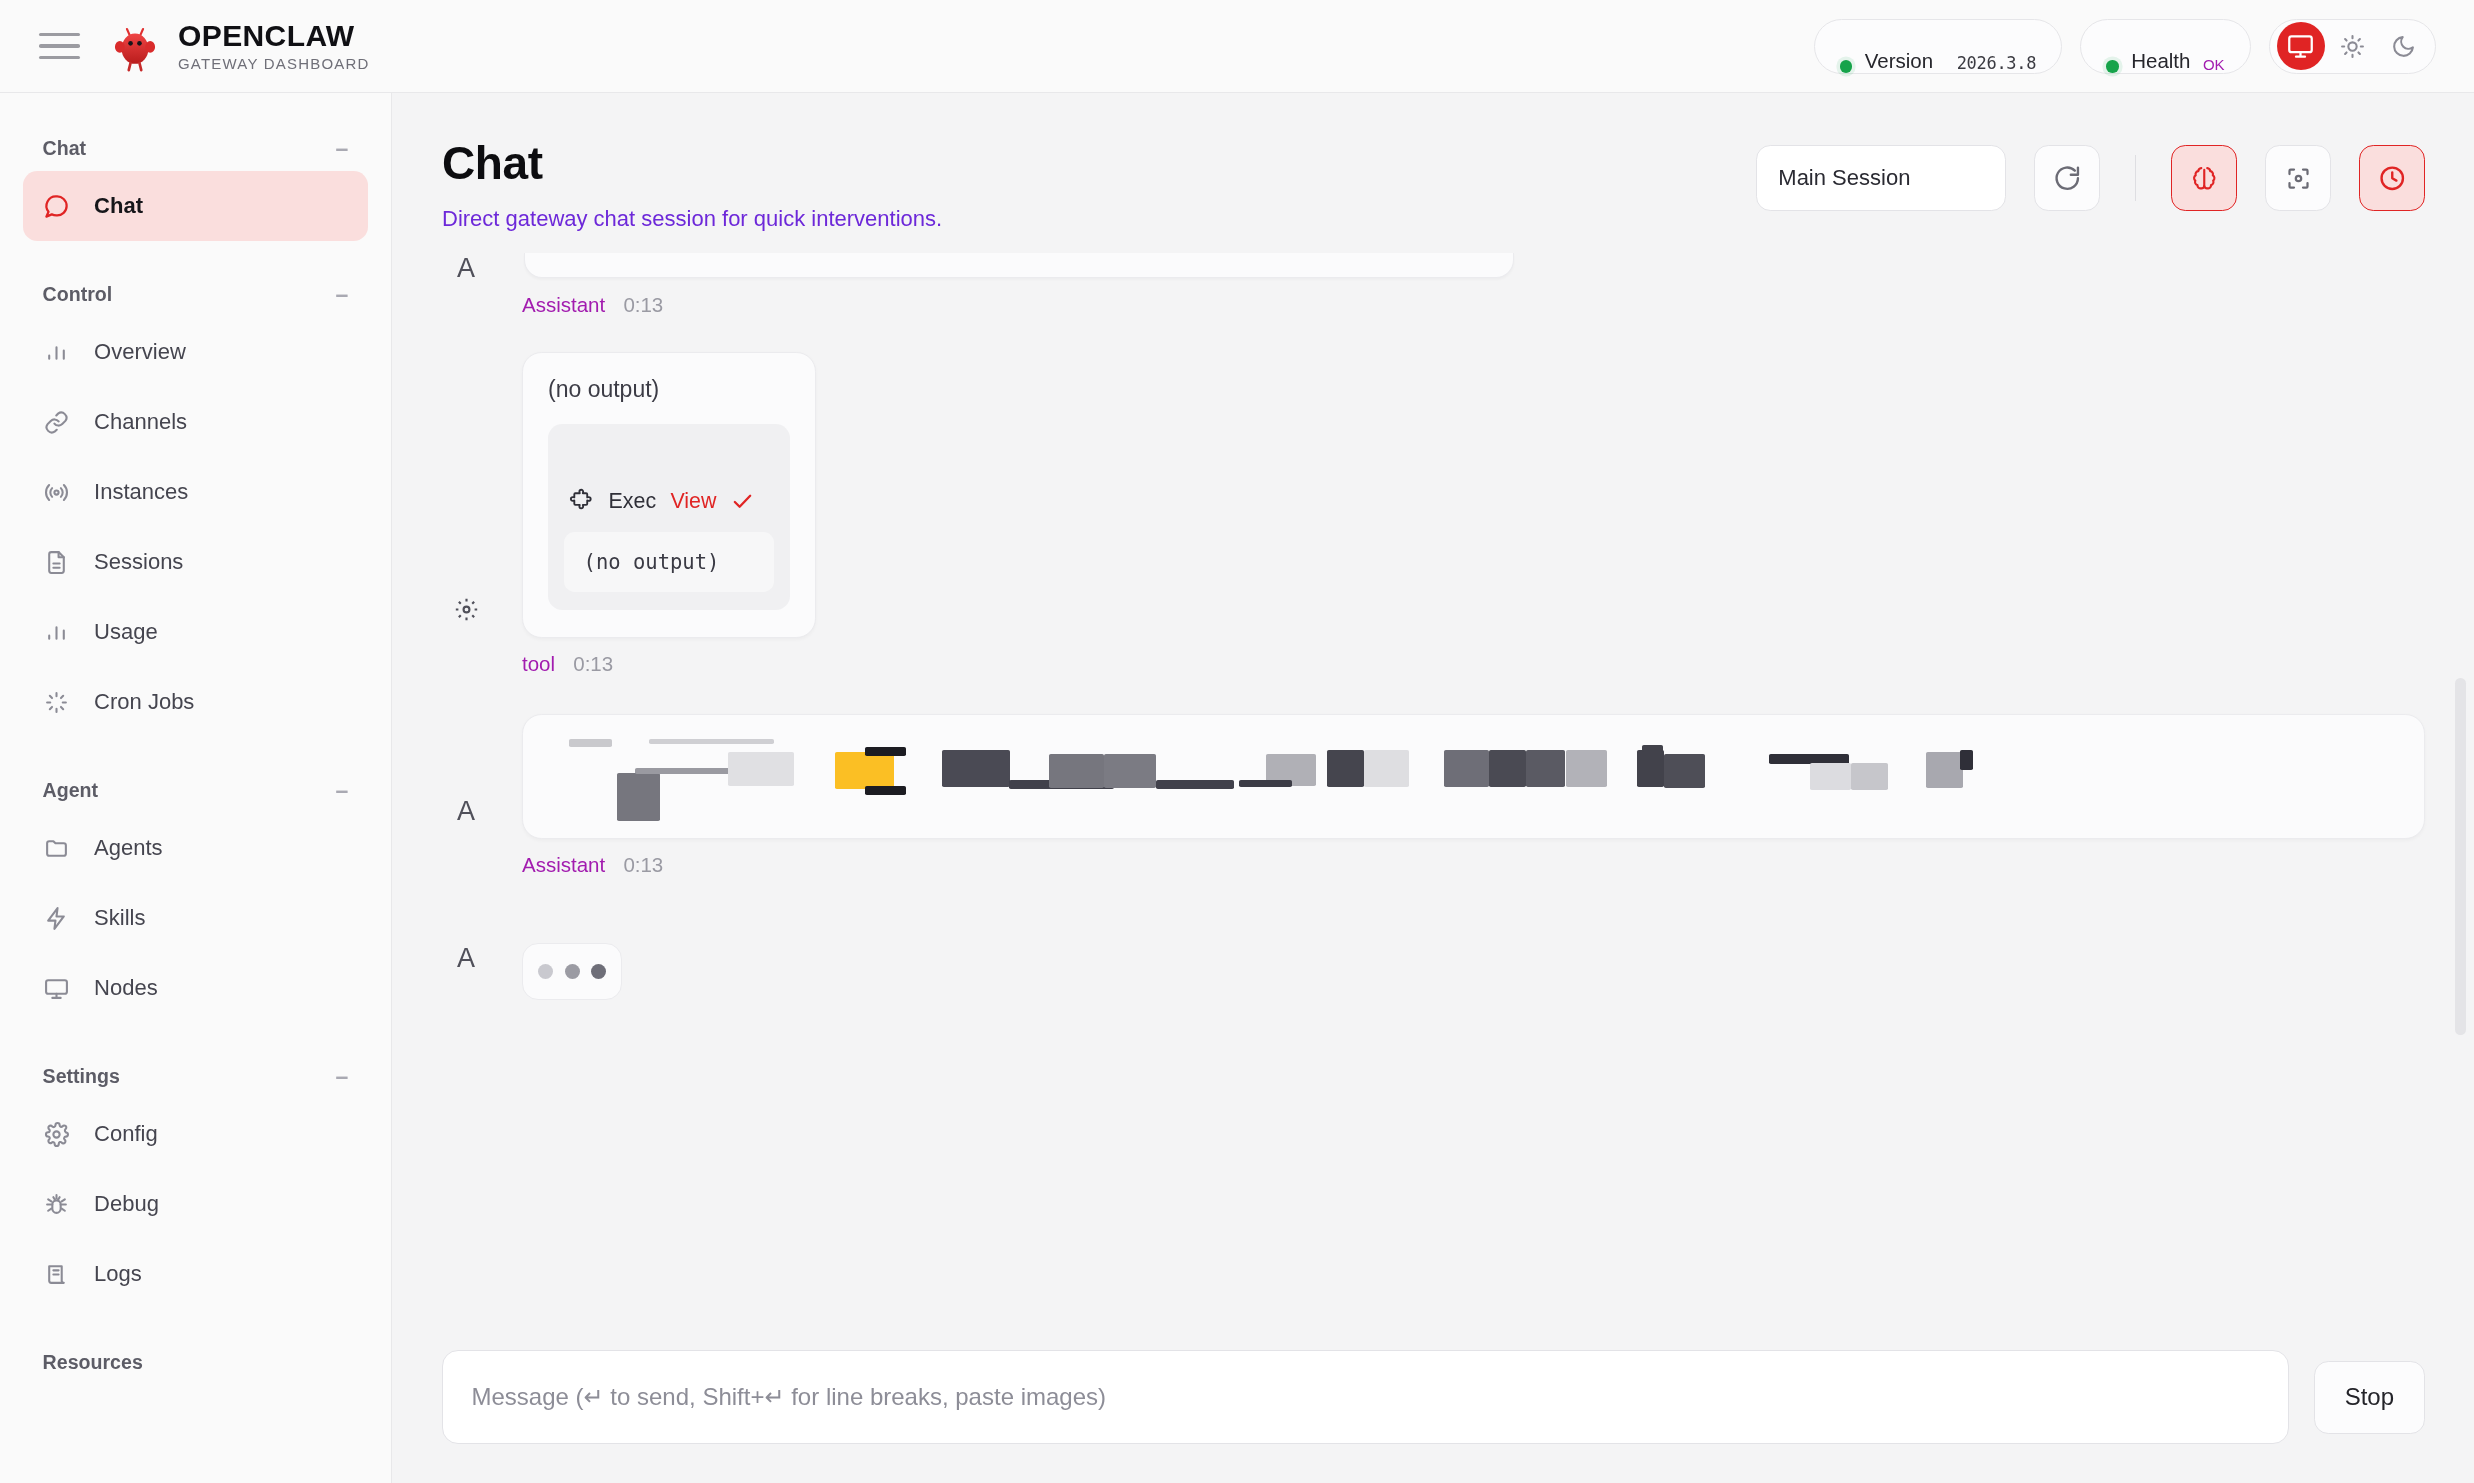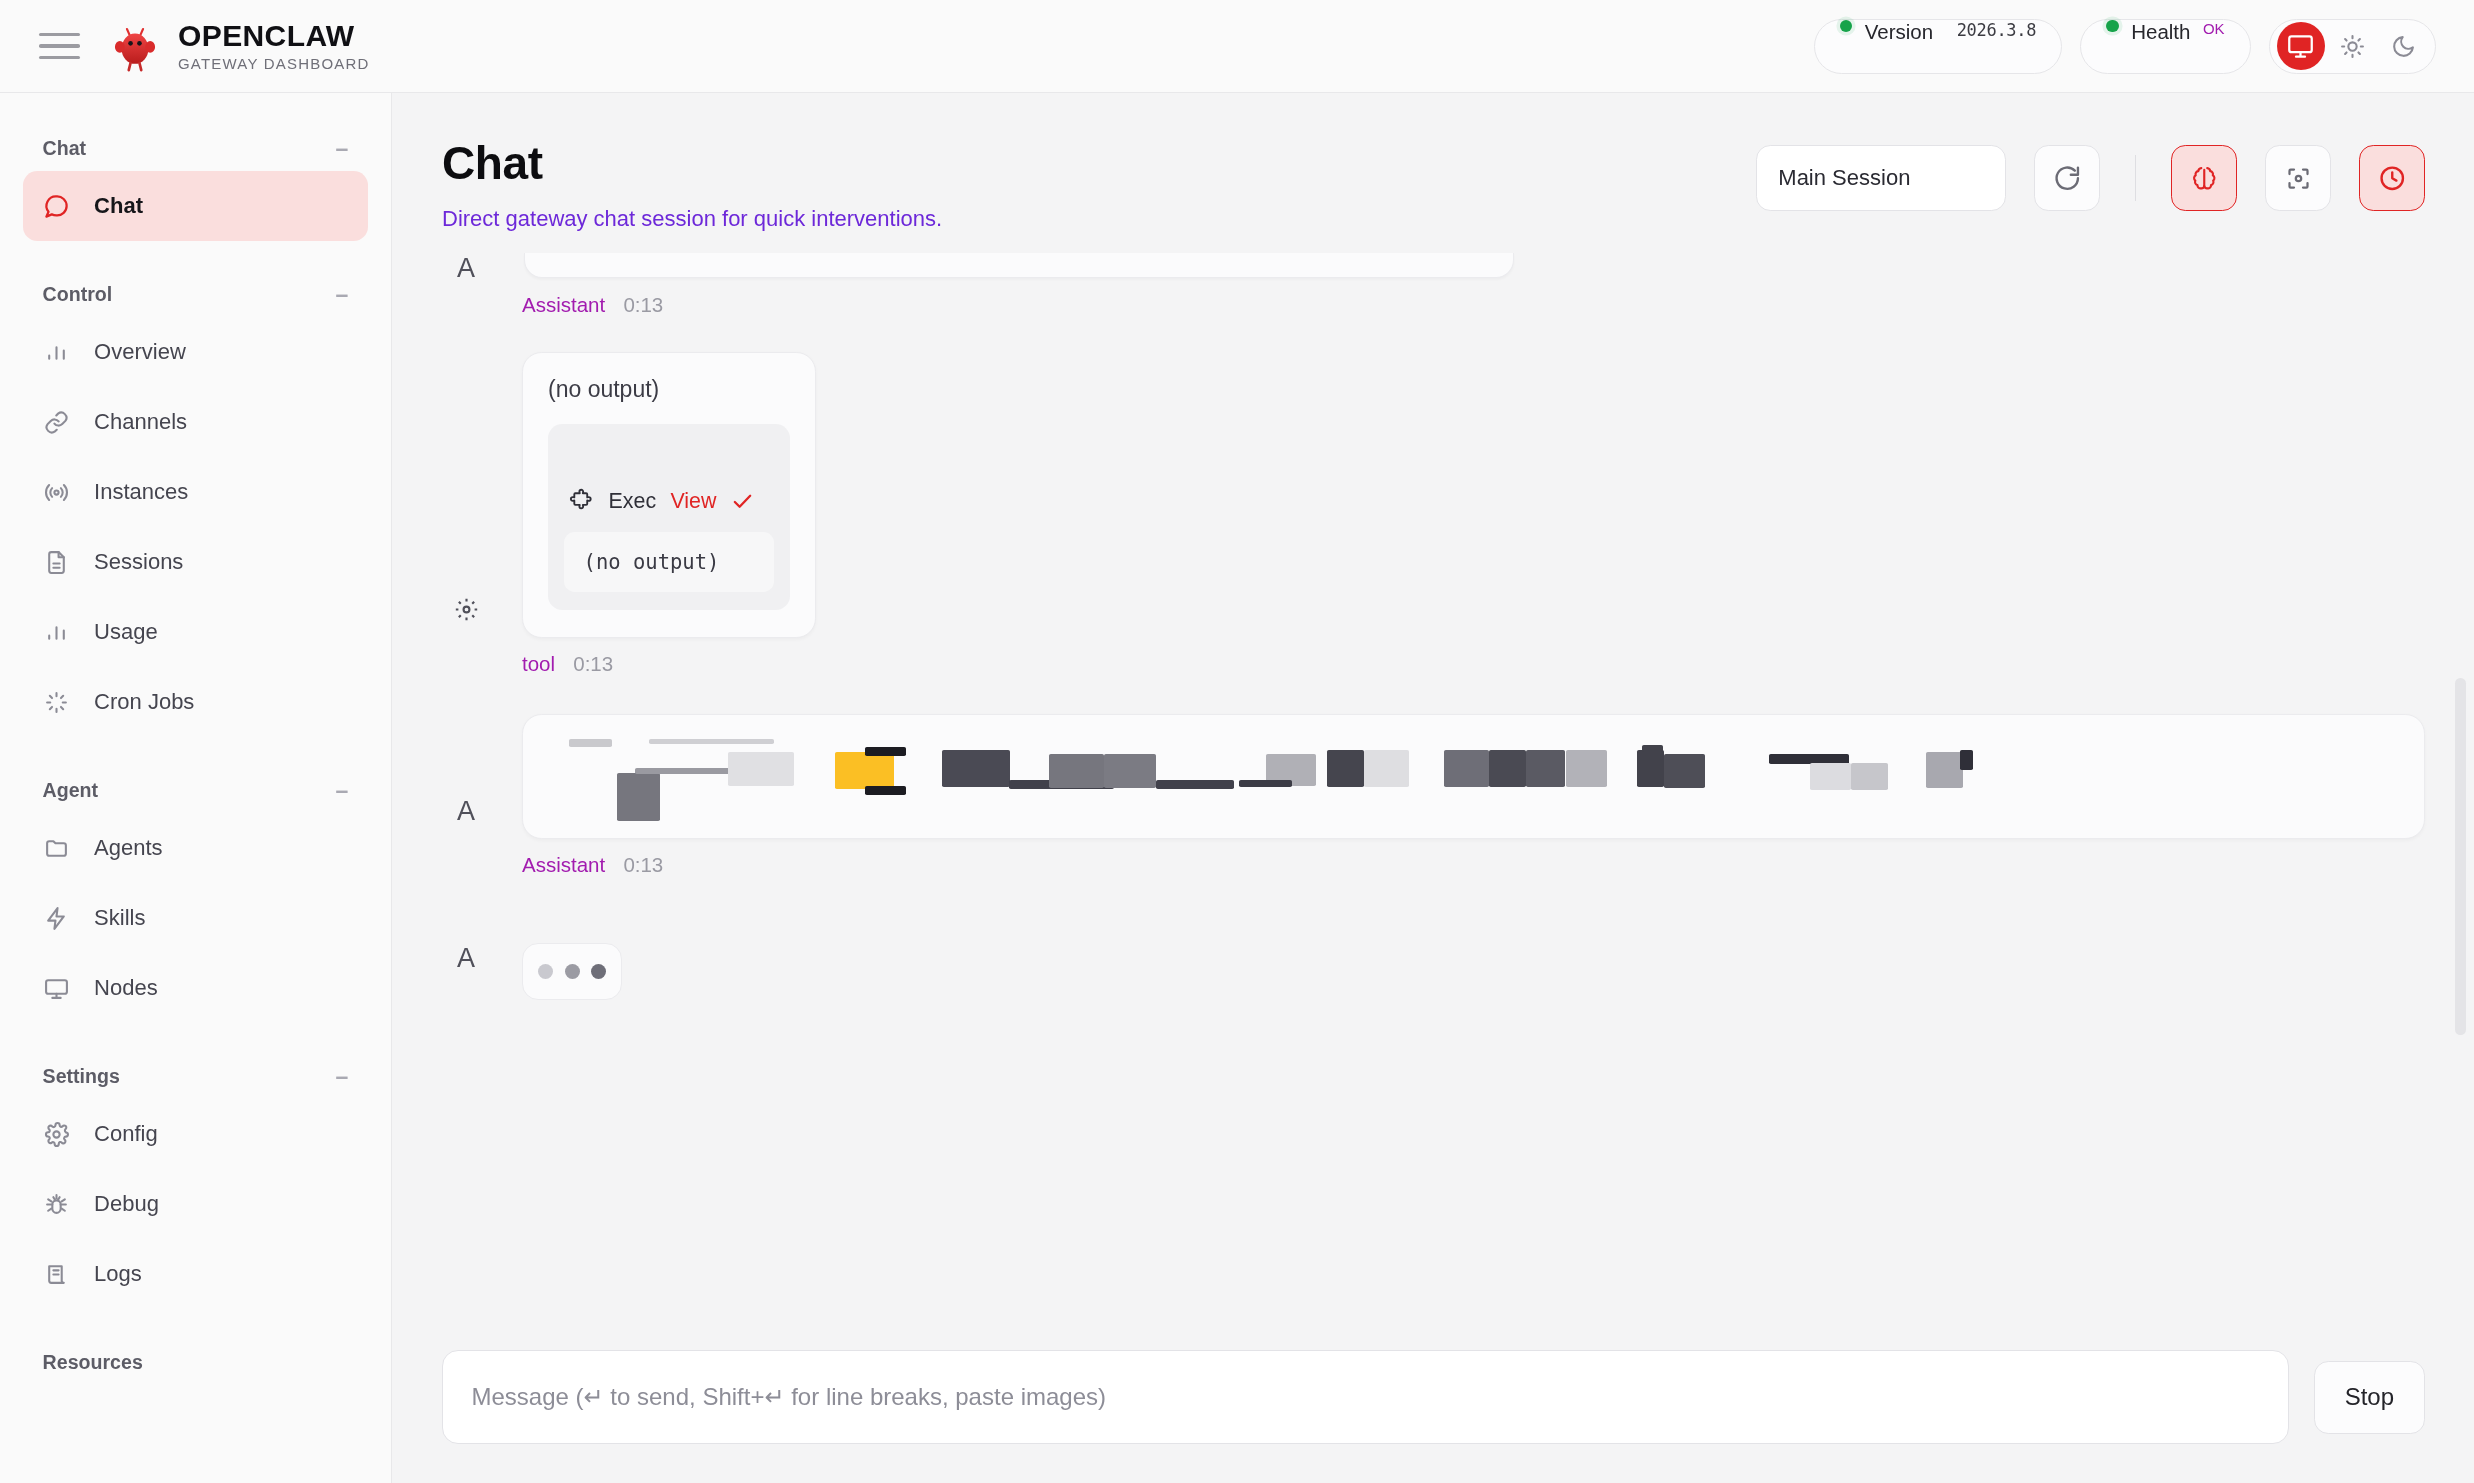--- a/index.html
+++ b/index.html
@@ -24,21 +24,21 @@
   .hamburger span { display: block; height: 3.6px; border-radius: 1.8px; background: #9b9ba1; }
   .brand { display: flex; align-items: center; gap: 18px; }
   .brand-logo { width: 50px; height: 52px; position: relative; }
   .brand-text { display: flex; flex-direction: column; justify-content: center; }
   .brand-title { font-size: 30px; font-weight: 800; letter-spacing: 0.4px; color: #101014; line-height: 1.05; }
   .brand-sub { font-size: 15px; letter-spacing: 1.2px; color: #6f6f78; margin-top: 2.7px; }
 
   .topbar-right { margin-left: auto; display: flex; align-items: center; gap: 18px; }
   .pill {
     height: 55px; border: 0.9px solid #e6e6e9; background: #fcfcfd;
-    border-radius: 28px; display: flex; align-items: flex-start; gap: 12.5px;
+    border-radius: 28px; display: flex; align-items: flex-end; gap: 12.5px;
     padding: 0 25px; font-size: 20.5px; color: #26262c;
   }
   .pill .dot { width: 12.5px; height: 12.5px; border-radius: 50%; background: #16a34a; box-shadow: 0 0 0 3.6px rgba(22,163,74,.10); }
   .pill .mono { font-family: "DejaVu Sans Mono", monospace; font-size: 17px; color: #3b3b42; letter-spacing: -0.3px; margin-left: 11px; }
   .pill .val { font-size: 15px; color: #a21caf; }
 
   .theme-group {
     height: 55px; border: 0.9px solid #e6e6e9; background: #fcfcfd;
     border-radius: 28px; display: flex; align-items: center; padding: 0 7.1px; gap: 3.6px;
   }

